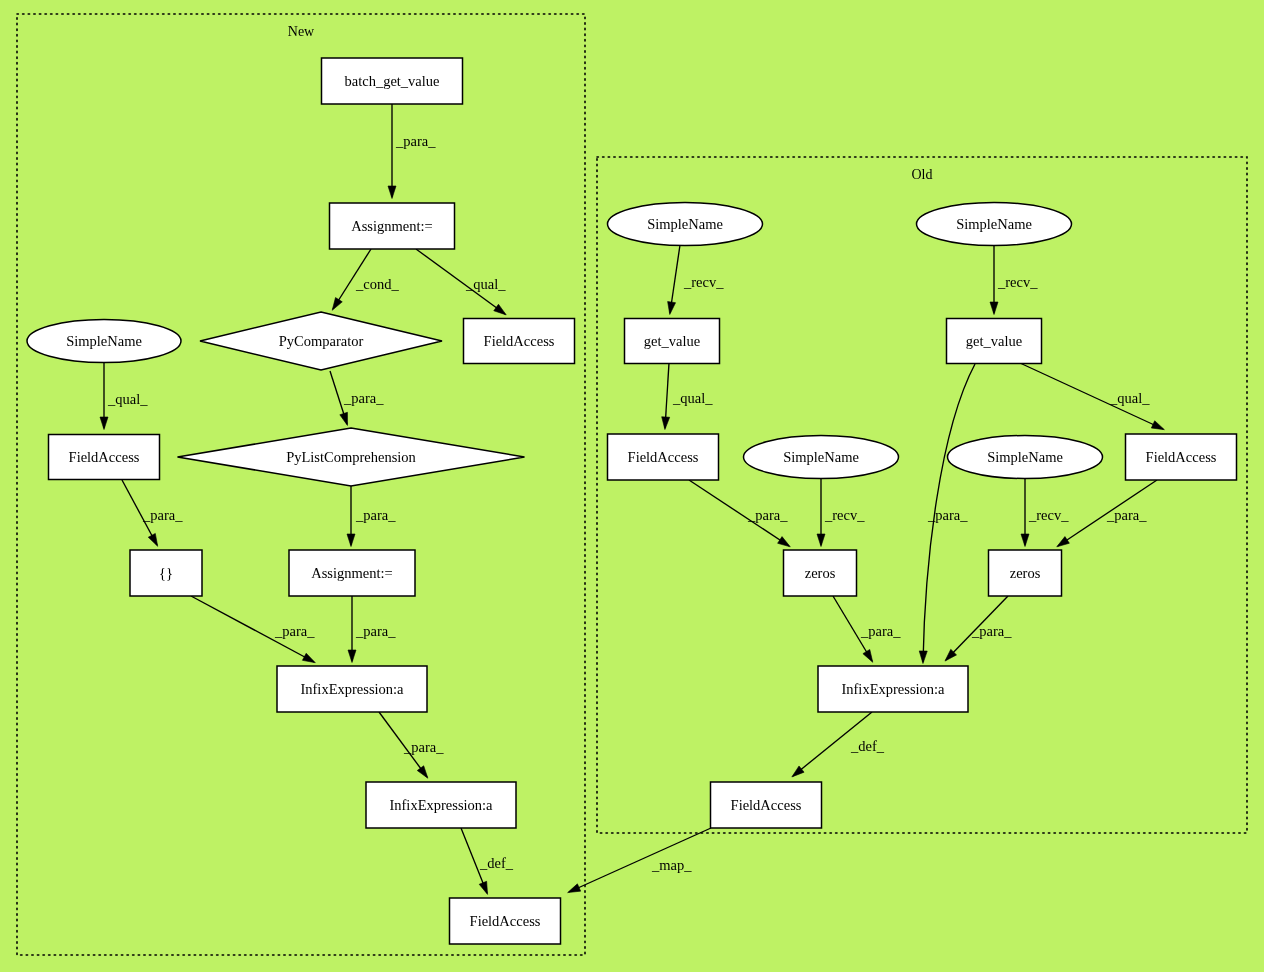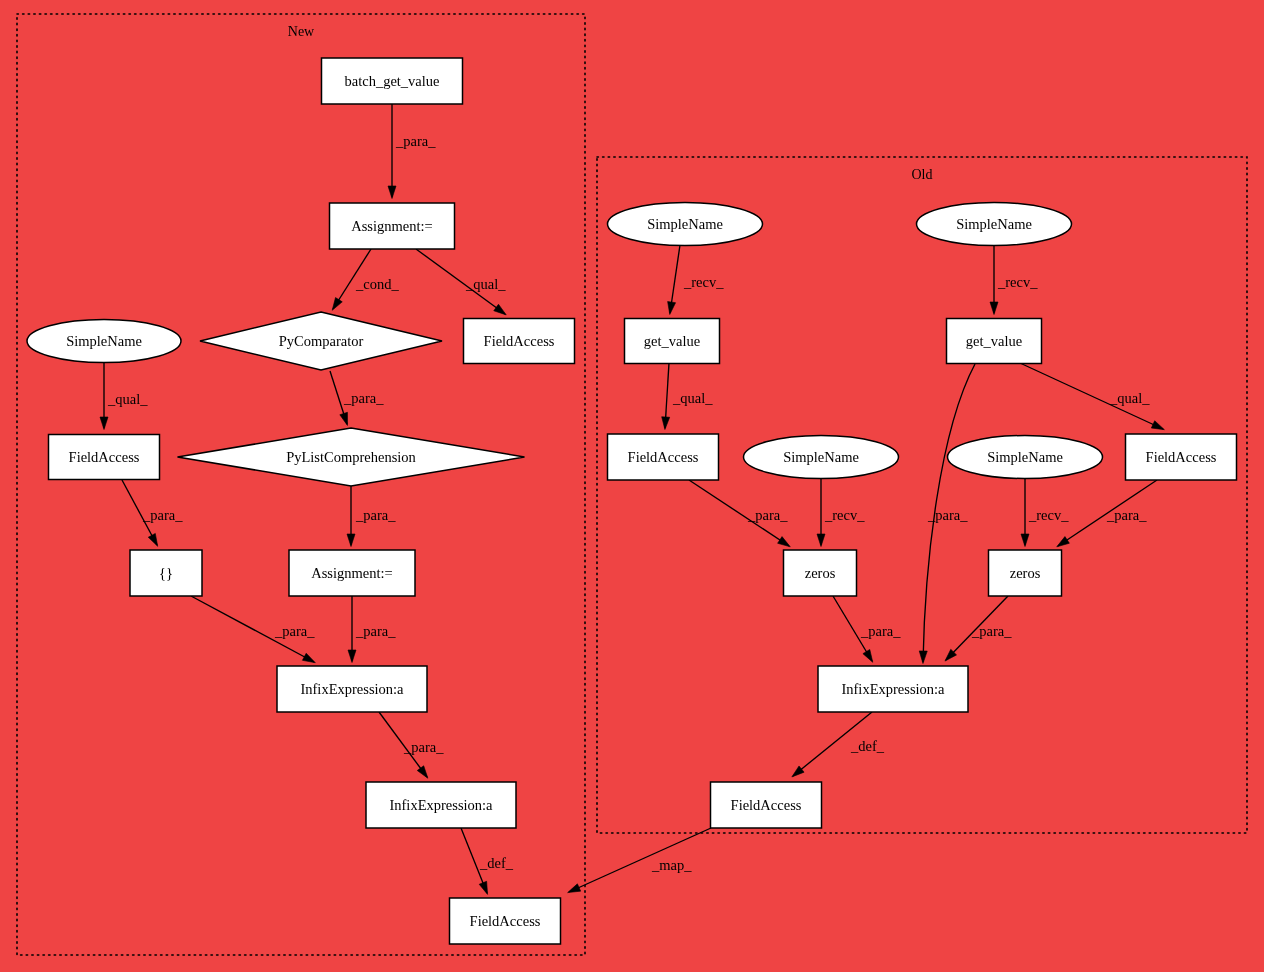--- a/index.html
+++ b/index.html
@@ -4,21 +4,21 @@
 <style>
   html, body {
     margin: 0;
     padding: 0;
     background: #ffffff;
   }
   #canvas-wrap {
     position: relative;
     width: 1264px;
     height: 972px;
-    background: #ef4444;
+    background: #bef264;
     font-family: "Liberation Serif", "DejaVu Serif", serif;
   }
   svg#graph {
     display: block;
     width: 1264px;
     height: 972px;
   }
   .cluster-box {
     fill: none;
     stroke: #000000;

